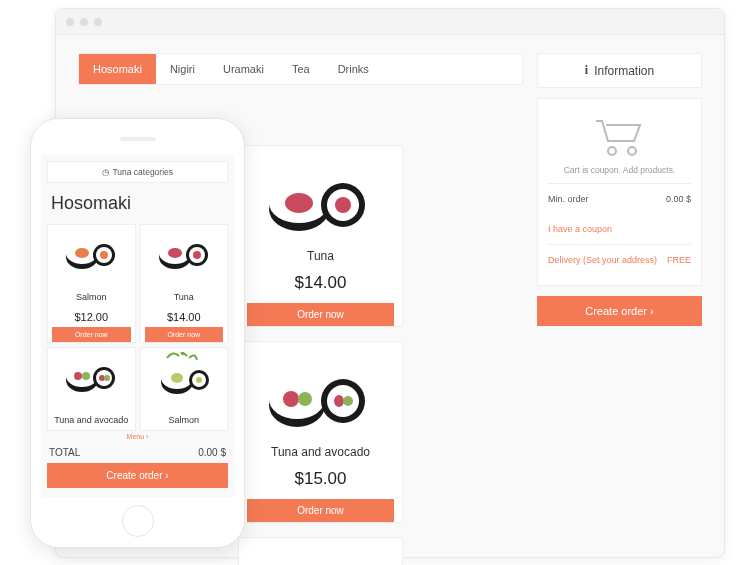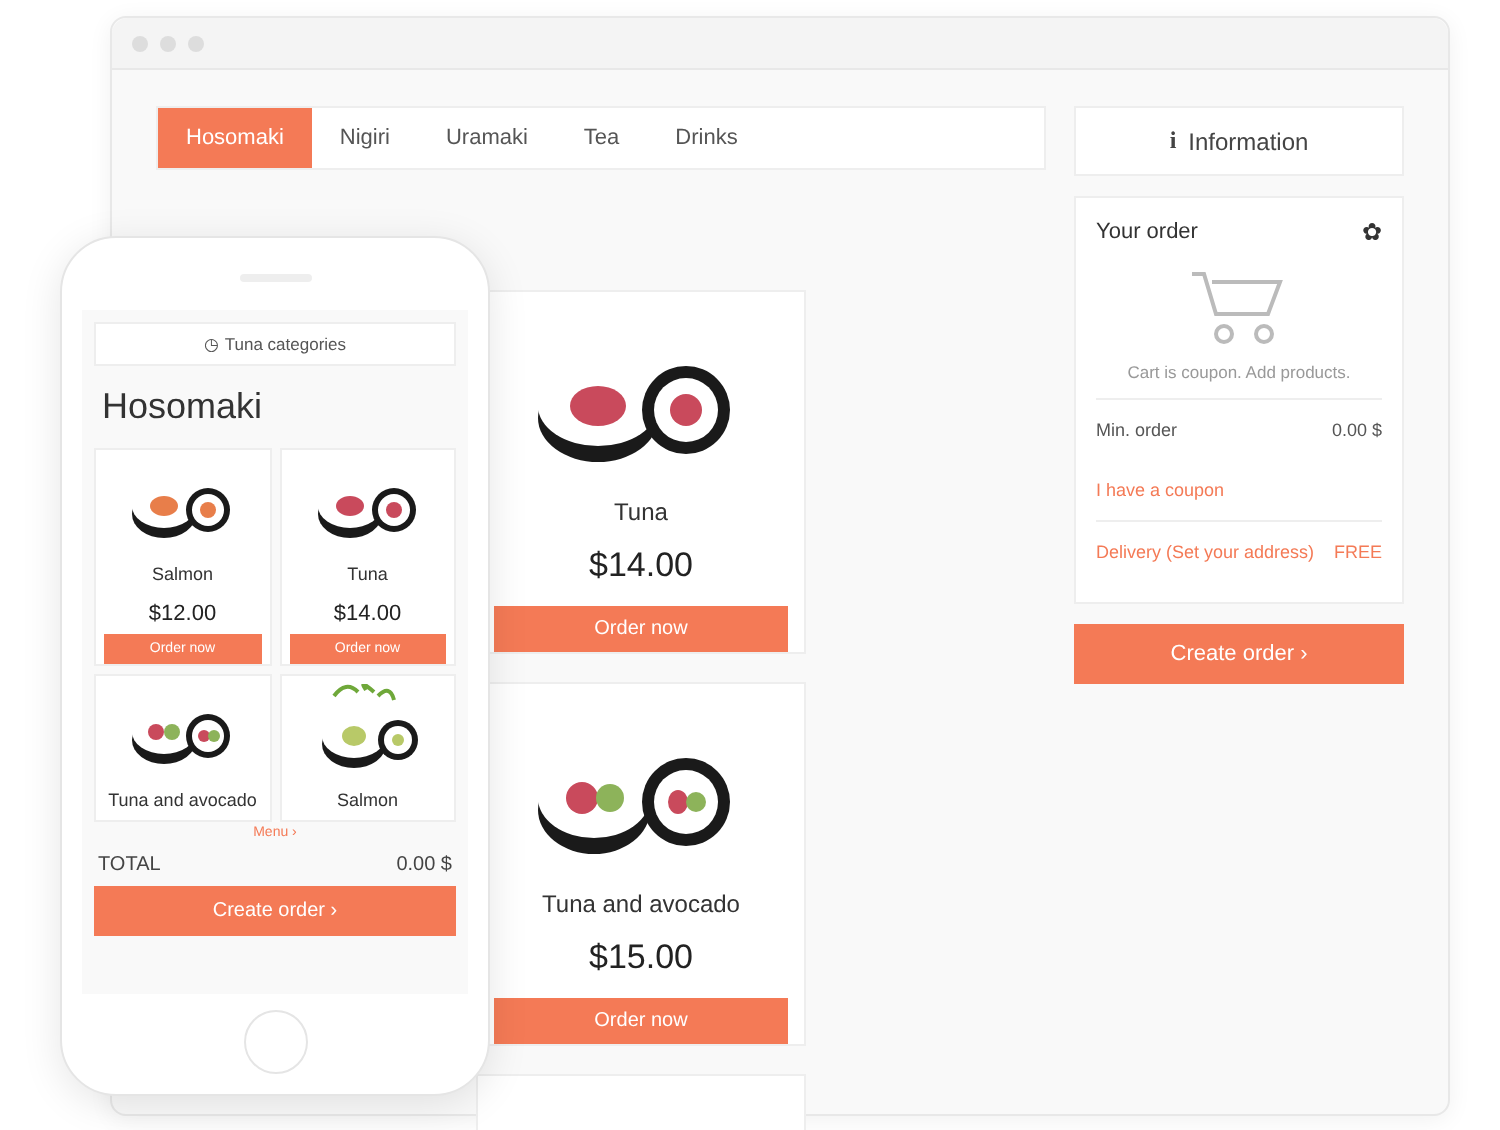--- a/index.html
+++ b/index.html
@@ -32,21 +32,21 @@
 
 .phone{position:absolute;left:30px;top:118px;width:215px;height:430px;background:#fff;border:1px solid #e5e5e5;border-radius:28px;box-shadow:0 4px 20px rgba(0,0,0,.1);padding:36px 10px 50px}
 .speaker{position:absolute;top:18px;left:50%;transform:translateX(-50%);width:36px;height:4px;background:#eee;border-radius:3px}
 .home{position:absolute;bottom:10px;left:50%;transform:translateX(-50%);width:32px;height:32px;border:1px solid #e5e5e5;border-radius:50%}
 .screen{width:100%;height:100%;background:#f9f9f9;overflow:hidden;display:flex;flex-direction:column}
 .showcat{background:#fff;border:1px solid #eee;margin:6px;padding:5px;font-size:8.5px;text-align:center;color:#555;display:flex;justify-content:center;align-items:center;gap:3px}
 .ptitle{font-size:18px;color:#333;padding:4px 10px 10px}
 .pgrid{display:flex;flex-wrap:wrap;gap:4px;padding:0 6px}
 .pcard{width:calc(50% - 2px);background:#fff;border:1px solid #eee;display:flex;flex-direction:column;align-items:center;padding:6px 4px 0}
 .pcard .pi{width:62px;height:42px;display:flex;justify-content:center;align-items:center}
-.pcard .pn{font-size:9px;color:#333;margin-top:4px;text-align:center;min-height:20px;display:flex;align-items:center}
+.pcard .pn{font-size:9px;color:#333;margin-top:14px;text-align:center;min-height:20px;display:flex;align-items:center}
 .pcard .pp{font-size:11px;color:#222;margin:4px 0}
 .pord{width:100%;background:#f47a56;color:#fff;font-size:7px;text-align:center;padding:4px 0}
 .menu-link{font-size:7px;color:#f47a56;text-align:center;padding:2px 0}
 .ptotal{display:flex;justify-content:space-between;padding:5px 8px;font-size:10px;color:#444}
 .pcreate{background:#f47a56;color:#fff;text-align:center;padding:7px 0;font-size:10px;margin:0 6px}
 </style>
 </head>
 <body>
 
 <div class="browser">
@@ -109,24 +109,20 @@
         </div>
 
       </div>
     </div>
     <div class="side">
       <div class="info">
         <span style="font-family:serif;font-weight:bold">i</span>
         <span>Information</span>
       </div>
       <div class="order-box">
-        <div class="order-head">
-          <span>Your order</span>
-          <span class="gear">✿</span>
-        </div>
         <svg class="cart-svg" width="56" height="44" viewBox="0 0 56 44">
             <path d="M4 6 h6 l6 20 h26 l6 -16 h-34" fill="none" stroke="#bbb" stroke-width="2"></path>
             <circle cx="20" cy="36" r="4" fill="none" stroke="#bbb" stroke-width="2"></circle>
             <circle cx="40" cy="36" r="4" fill="none" stroke="#bbb" stroke-width="2"></circle>
           </svg>
         <div class="empty">Cart is coupon. Add products.</div>
         <div class="row">
             <span>Min. order</span>
             <span>0.00 $</span>
           </div>

